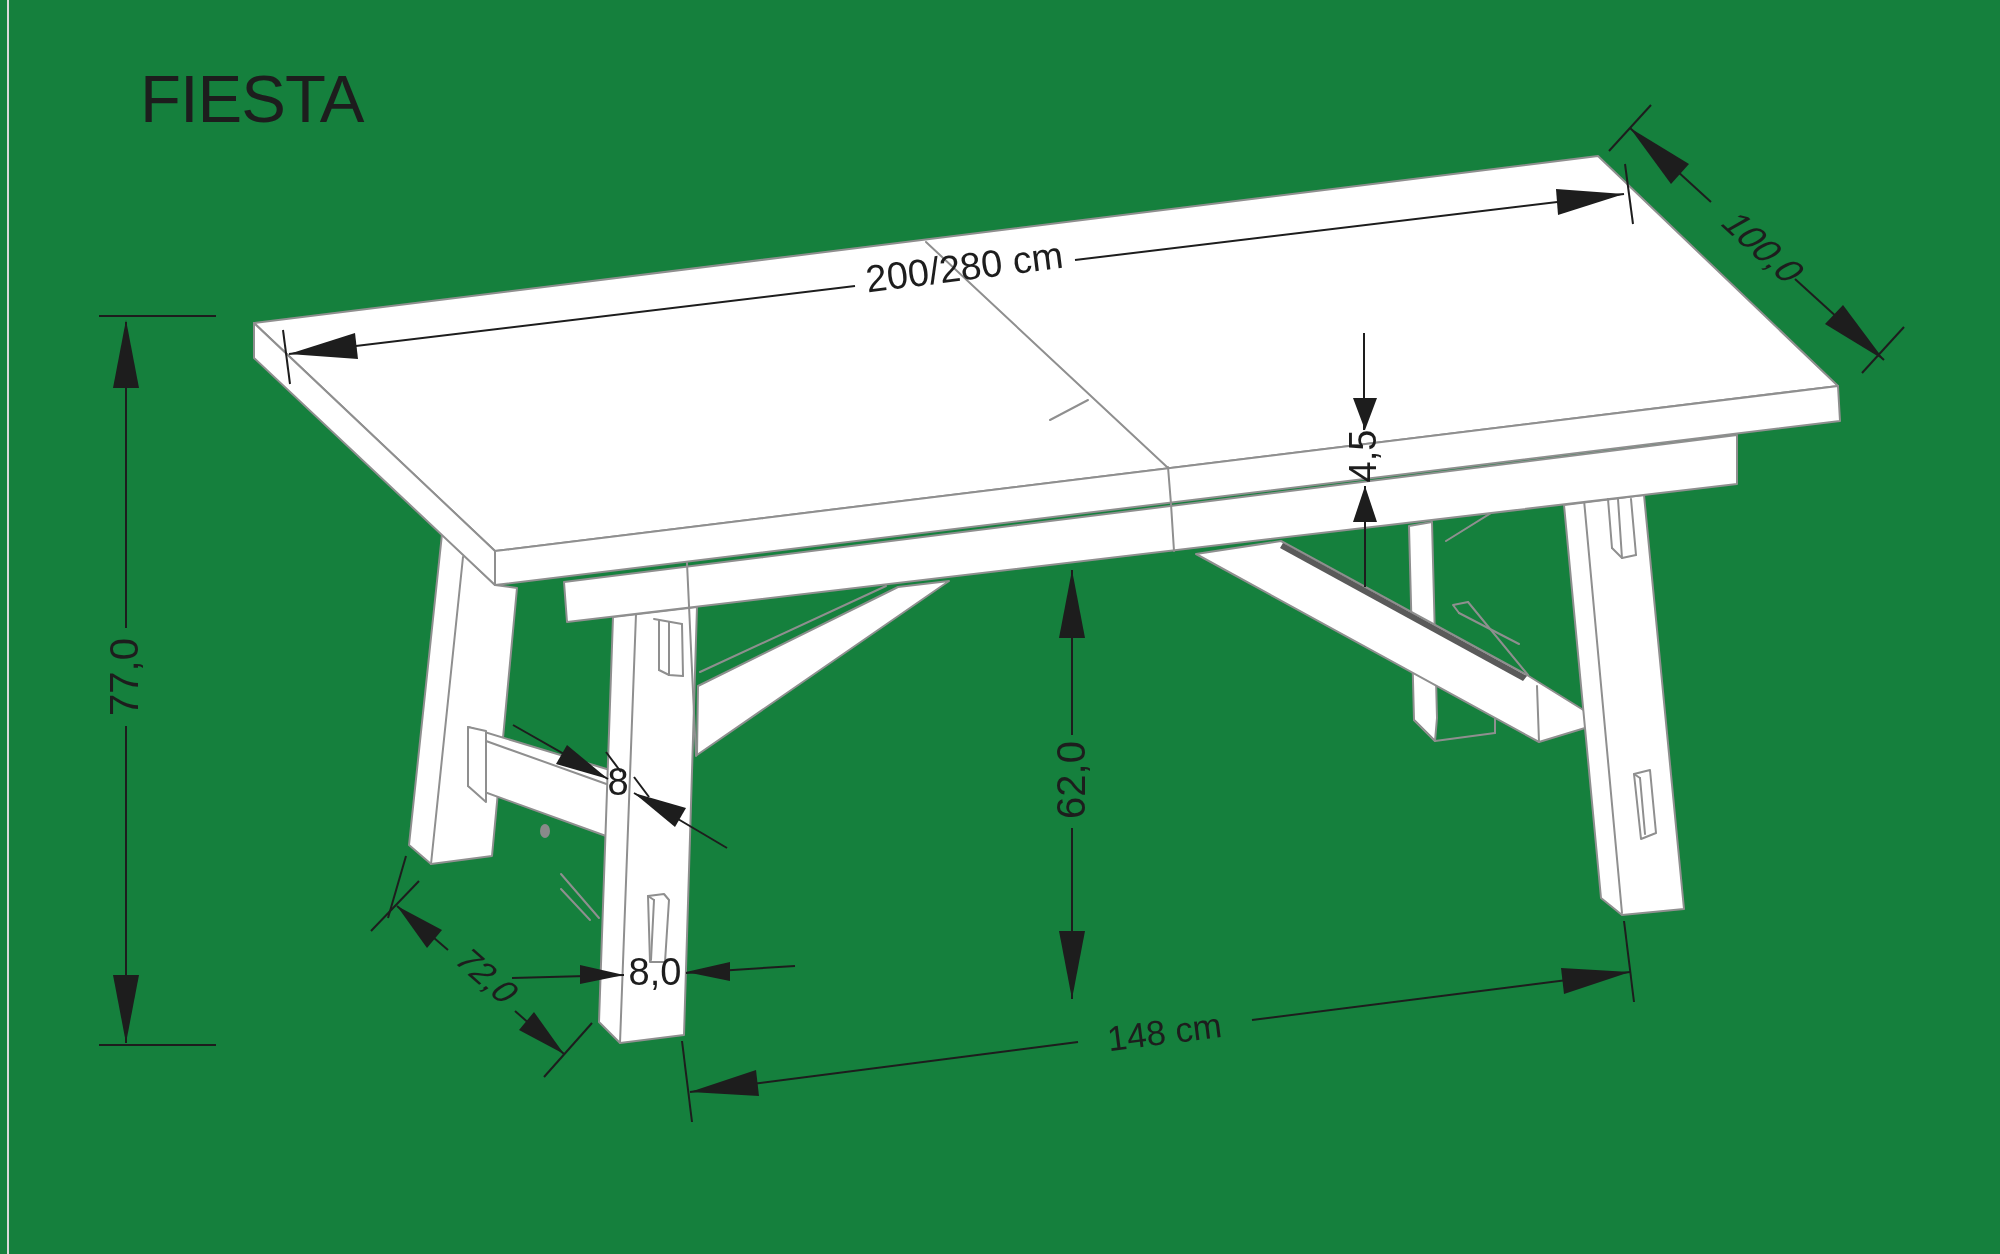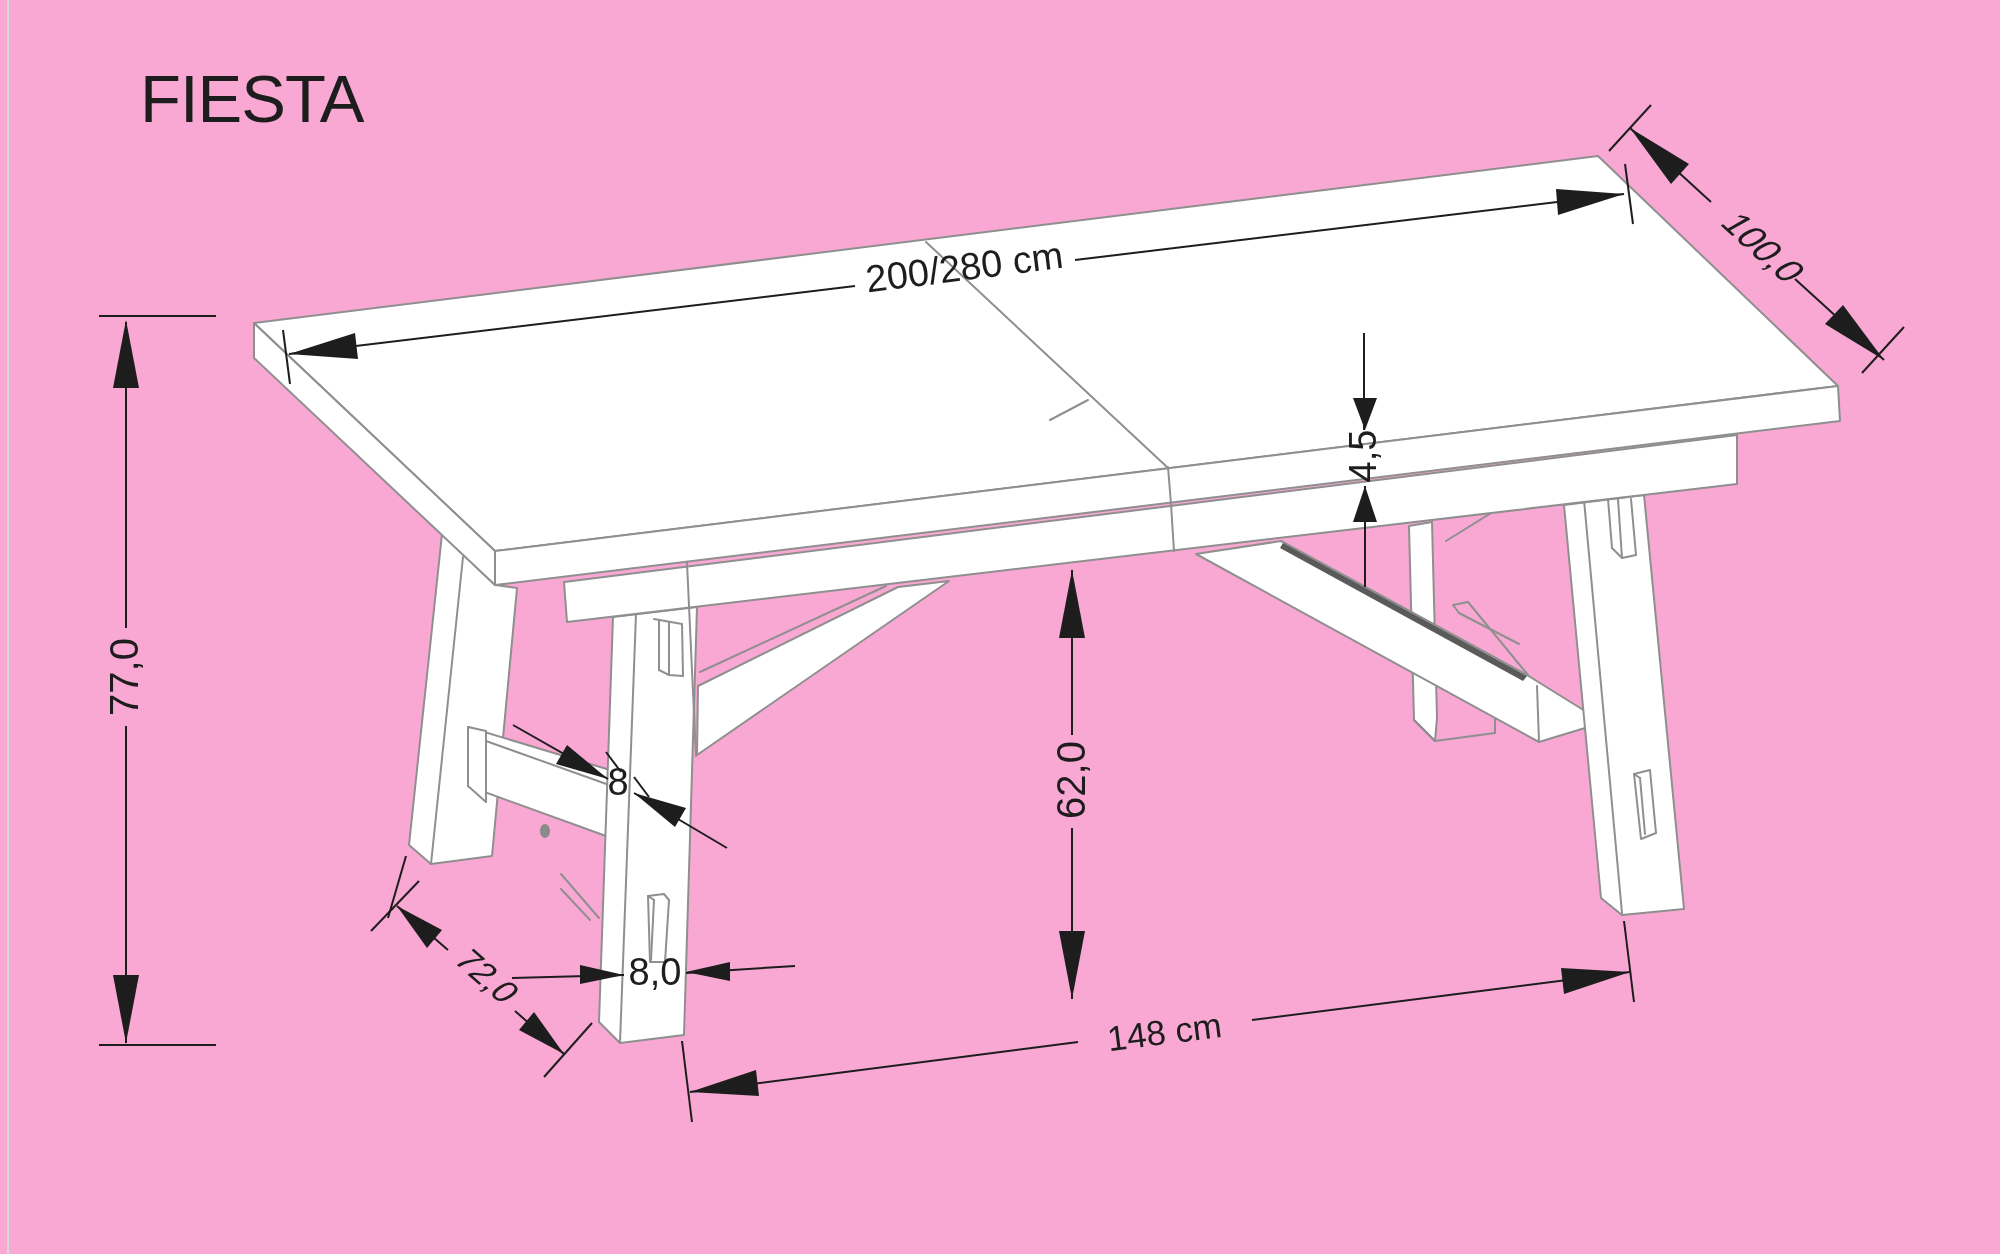--- a/index.html
+++ b/index.html
@@ -1,16 +1,16 @@
 <!DOCTYPE html>
 <html><head>
 <meta charset="utf-8">
 <style>
   html,body{margin:0;padding:0;background:#ffffff;}
-  .page{position:relative;width:2000px;height:1254px;background:#f9a8d4;overflow:hidden;}
+  .page{position:relative;width:2000px;height:1254px;background:#15803d;overflow:hidden;}
   svg{position:absolute;left:0;top:0;}
   text{font-family:"Liberation Sans", sans-serif;fill:#1d1d1d;stroke:none !important;}
 </style>
 </head>
 <body>
 <div class="page">
 <svg width="2000" height="1254" viewBox="0 0 2000 1254">
 
 <line x1="8" y1="0" x2="8" y2="1254" stroke="#d9d9d9" stroke-width="2"></line>
 

